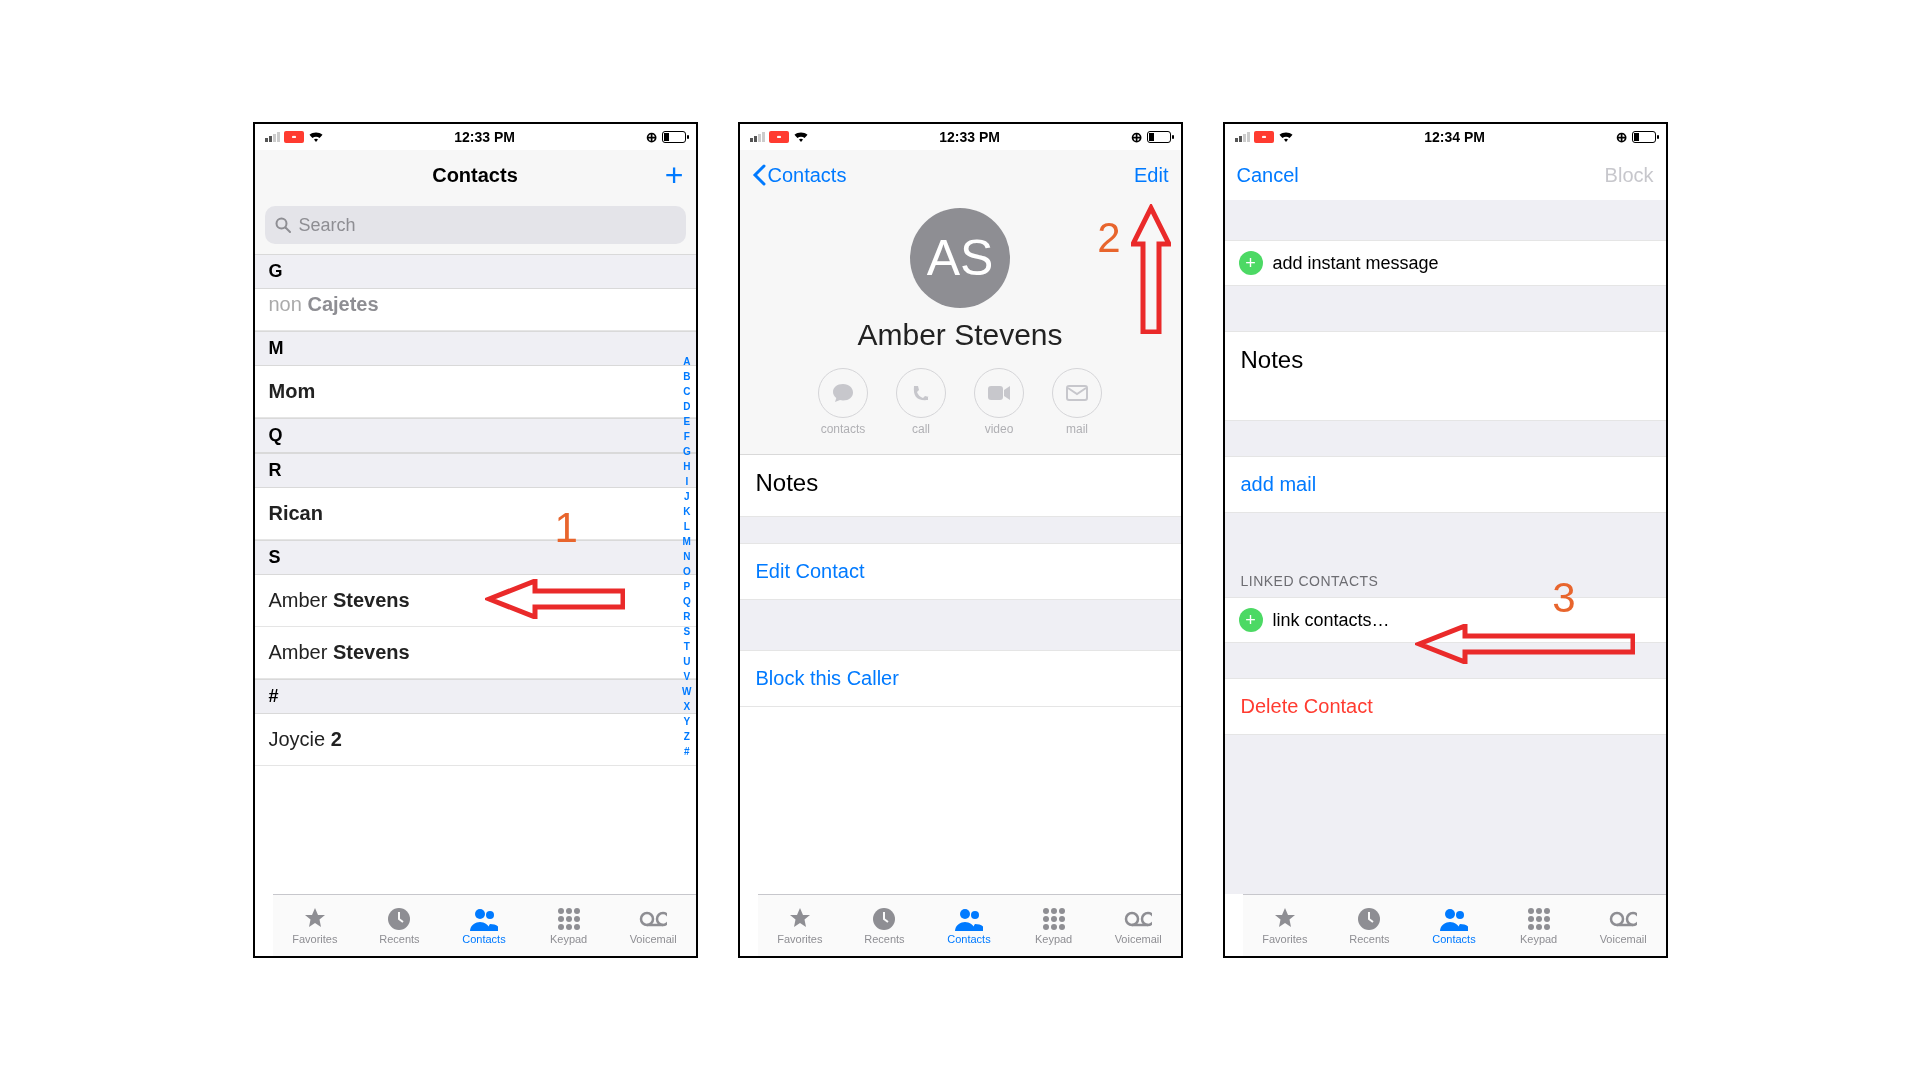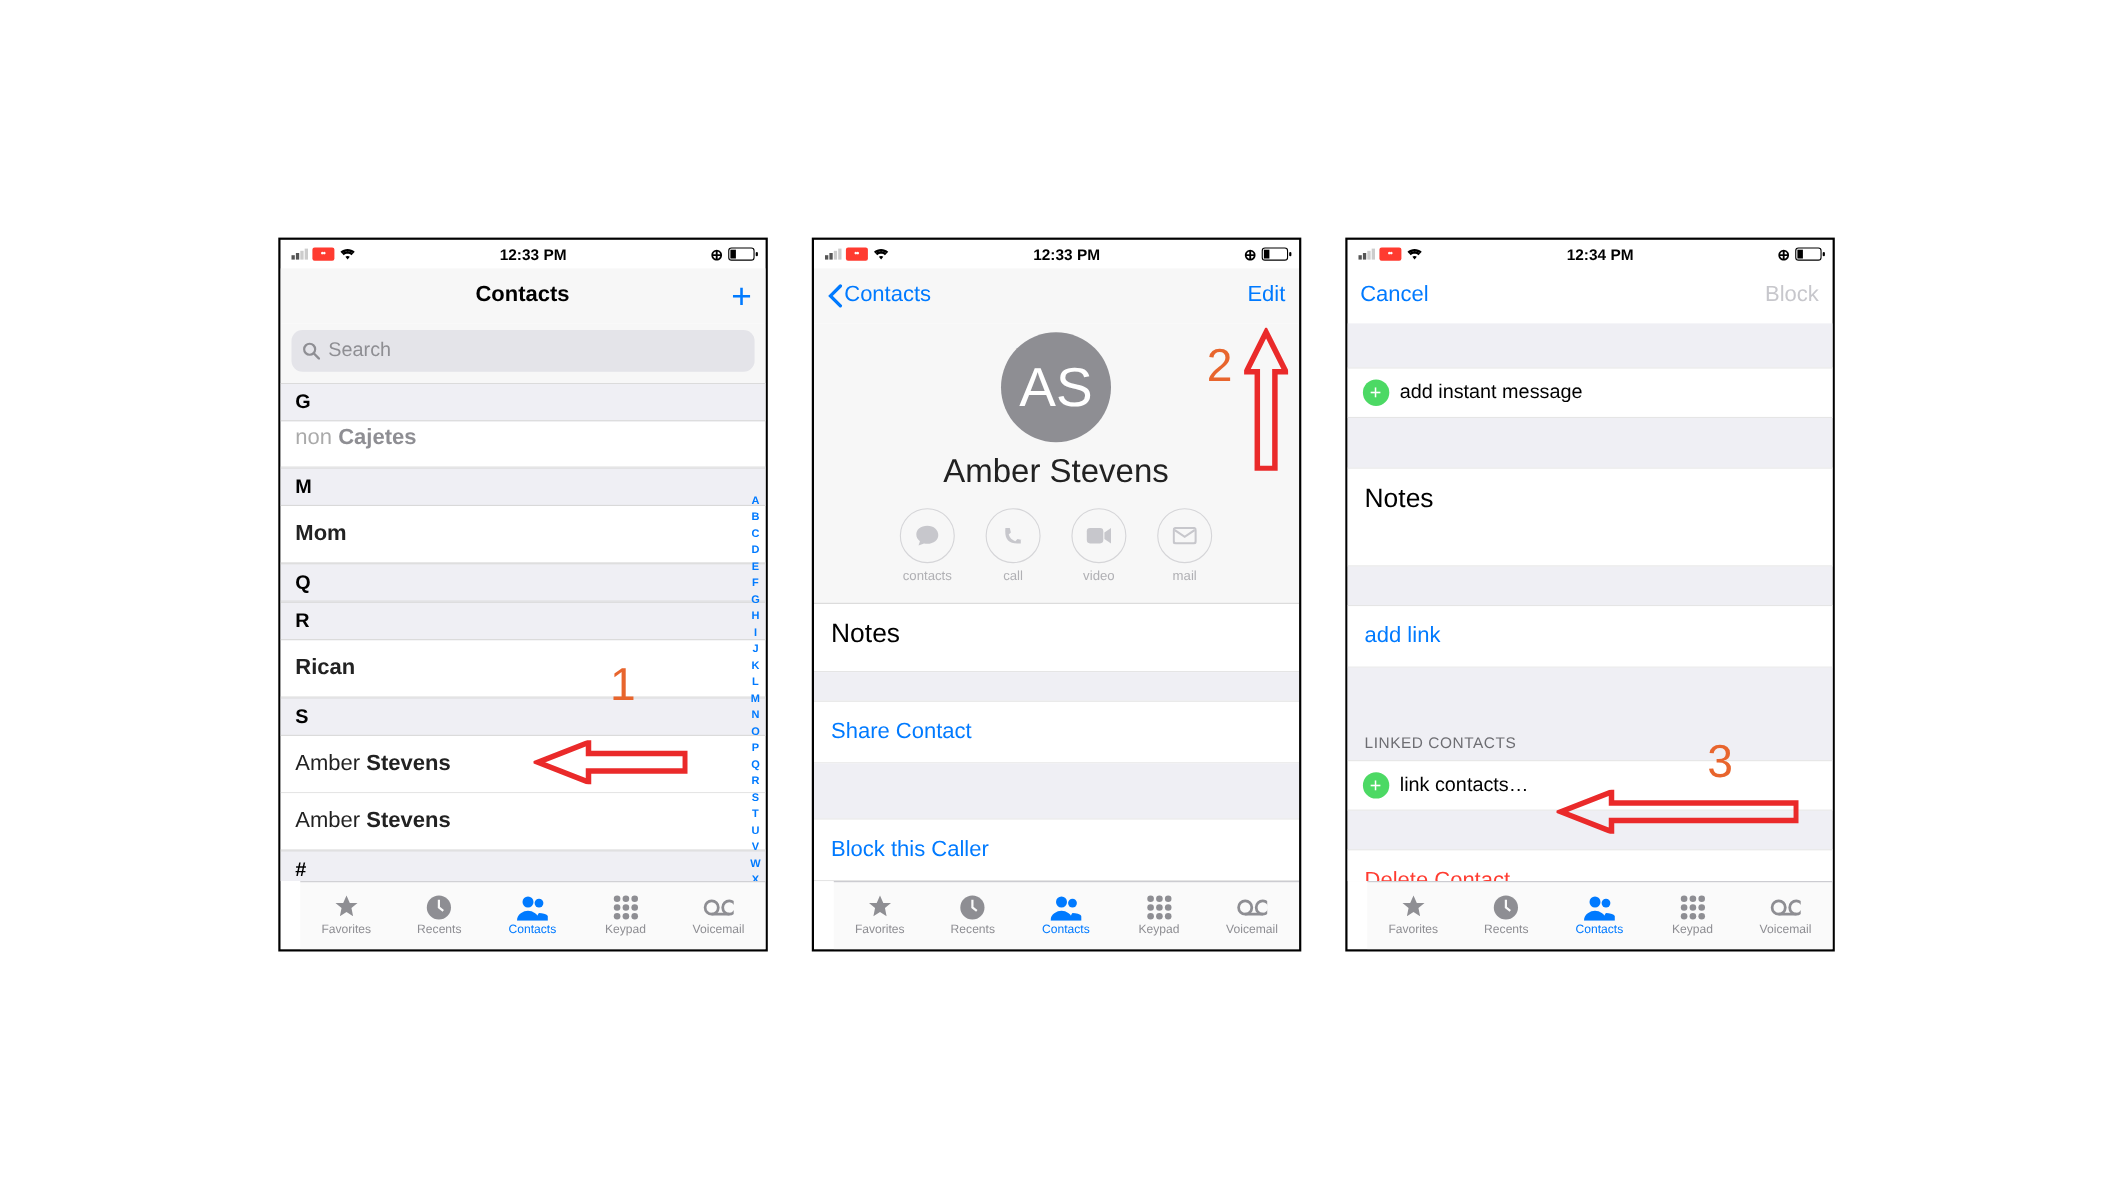--- a/index.html
+++ b/index.html
@@ -1,18 +1,18 @@
 <!DOCTYPE html>
 <html><head>
 <meta charset="utf-8">
 <style>
   * { box-sizing: border-box; margin: 0; padding: 0; font-family: -apple-system, "Helvetica Neue", Arial, sans-serif; }
   body { background:#fff; width:1920px; height:1080px; display:flex; justify-content:center; align-items:center; }
   .stage { display:flex; gap:40px; }
-  .phone { width:445px; height:649px; border:2px solid #000; background:#fff; position:relative; display:flex; flex-direction:column; overflow:hidden;}
+  .phone { width:445px; height:836px; border:2px solid #000; background:#fff; position:relative; display:flex; flex-direction:column; overflow:hidden;}
   .status { height:26px; display:flex; align-items:center; justify-content:space-between; padding:0 10px; font-size:14px; font-weight:600; color:#000;}
   .status .left, .status .right { display:flex; align-items:center; gap:4px;}
   .bars { display:flex; align-items:flex-end; gap:1px;}
   .bars span{ width:3px; background:#555; display:block;}
   .bars span:nth-child(1){height:4px}
   .bars span:nth-child(2){height:6px}
   .bars span:nth-child(3){height:8px; background:#ccc;}
   .bars span:nth-child(4){height:10px; background:#ccc;}
   .sim{ width:20px; height:12px; background:#ff3b30; border-radius:2px; display:flex; align-items:center; justify-content:center;}
   .sim::after{content:"••"; color:#fff; font-size:8px; line-height:1; letter-spacing:-1px;}
@@ -308,21 +308,21 @@
               </svg>
             </div>
             <span>mail</span>
           </div>
     </div>
   </div>
 
   <div class="field-label">Notes</div>
   <div style="height:14px;border-bottom:1px solid #e5e5e5"></div>
   <div class="smallspacer"></div>
-  <div class="cell link" style="border-top:1px solid #e5e5e5;">Share Contact</div>
+  <div class="cell link" style="border-top:1px solid #e5e5e5;">Edit Contact</div>
   <div class="spacer"></div>
   <div class="cell link" style="border-top:1px solid #e5e5e5;">Block this Caller</div>
   <div style="flex:1;background:#fff;"></div>
 
   <div class="anno" style="top:90px; right:60px;">2</div>
   <div class="arrow-up" style="top:80px; right:10px;">
     <svg width="40" height="130" viewBox="0 0 40 130">
           <path d="M12 128 L12 40 L2 40 L20 4 L38 40 L28 40 L28 128 Z" fill="none" stroke="#ea2a2a" stroke-width="5"></path>
         </svg>
   </div>
@@ -423,21 +423,21 @@
       <span>add instant message</span>
     </div>
 
     <div style="height:45px;"></div>
     <div style="background:#fff;border-top:1px solid #e5e5e5;border-bottom:1px solid #e5e5e5;">
       <div class="field-label">Notes</div>
       <div style="height:40px;"></div>
     </div>
 
     <div style="height:35px;"></div>
-    <div class="cell link" style="background:#fff;border-top:1px solid #e5e5e5;">add link</div>
+    <div class="cell link" style="background:#fff;border-top:1px solid #e5e5e5;">add mail</div>
 
     <div class="section-label" style="padding-top:60px;">LINKED CONTACTS</div>
     <div class="addrow">
       <div class="greenplus">+</div>
       <span>link contacts…</span>
     </div>
 
     <div style="height:35px;"></div>
     <div class="cell destructive" style="background:#fff;border-top:1px solid #e5e5e5;">Delete Contact</div>
   </div>

